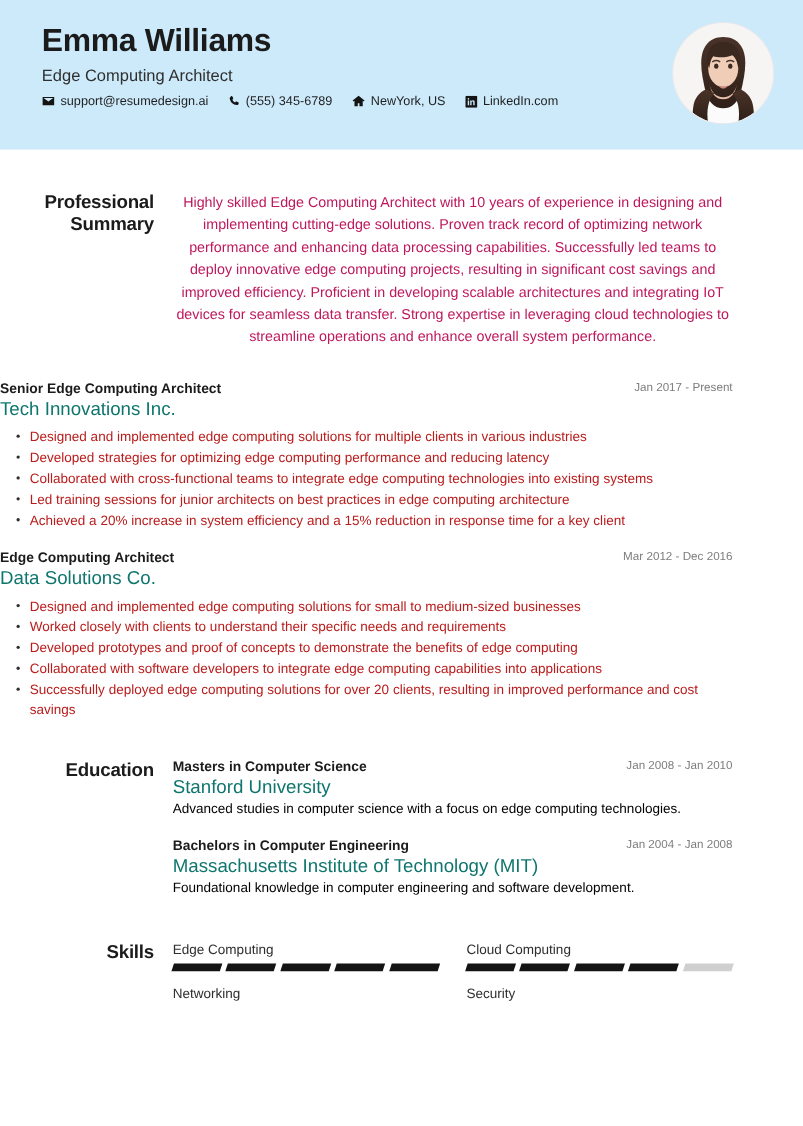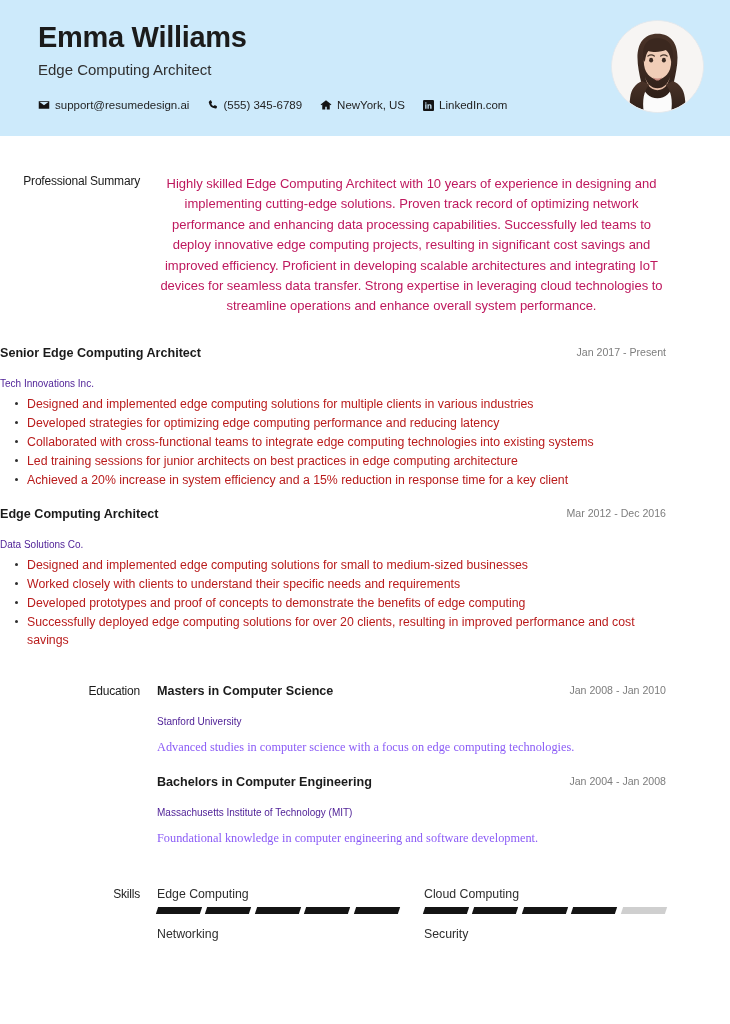--- a/index.html
+++ b/index.html
@@ -29,21 +29,21 @@
   }
   .job-title {
     margin-top: 7px;
     font-size: 15px;
     color: #2f2f2f;
     font-weight: normal;
   }
   .contact-row {
     position: absolute;
     left: 38px;
-    top: 99px;
+    top: 86px;
     display: flex;
     align-items: center;
     gap: 18px;
     font-size: 11.5px;
     color: #1f1f1f;
   }
   .contact-item { display: flex; align-items: center; gap: 5px; white-space: nowrap; }
   .contact-item svg { display: block; flex: none; }
   .photo {
     position: absolute;
@@ -59,22 +59,22 @@
   .photo svg { display:block; width:100%; height:100%; }
 
   
   .body { padding: 0 34px 0 0; }
   .section { display: flex; width: 100%; }
   .sec-label {
     width: 157px;
     flex: none;
     text-align: right;
     padding-right: 17px;
-    font-size: 12px;
-    font-weight: normal;
+    font-size: 17px;
+    font-weight: bold;
     color: #1b1b1b;
     line-height: 1.2;
     letter-spacing: -0.2px;
   }
   .sec-body { flex: 1; min-width: 0; padding-right: 30px; }
 
   #summary-section { margin-top: 38px; }
   .summary-text {
     font-size: 13px;
     line-height: 1.57;
@@ -84,22 +84,22 @@
 
   #experience-section { margin-top: 29px; }
   #education-section { margin-top: 31px; }
   #skills-section { margin-top: 36px; }
 
   .entry { margin-bottom: 4px; }
   .entry + .entry { margin-top: 18px; }
   .entry-head { display: flex; align-items: flex-start; justify-content: space-between; gap: 12px; }
   .entry-title { font-size: 12.6px; font-weight: bold; color: #1b1b1b; }
   .entry-date { font-size: 10.6px; color: #7d7d7d; white-space: nowrap; flex: none; }
-  .entry-org { font-size: 10px; color: #4c1d95; margin-top: 18px; }
-  .entry-desc { font-size: 12.3px; color: #8b5cf6; margin-top: 11px; line-height: 1.5; font-family: Liberation Serif, serif; }
+  .entry-org { font-size: 17px; color: #0f766e; margin-top: 2px; }
+  .entry-desc { font-size: 12.3px; color: #000000; line-height: 1.5; }
 
   .bullets { list-style: none; margin-top: 6px; }
   .bullets li {
     position: relative;
     padding-left: 27px;
     font-size: 12.3px;
     line-height: 1.47;
     color: #b91c1c;
     margin-bottom: 1px;
   }
@@ -236,20 +236,21 @@
         <div class="entry">
           <div class="entry-head">
             <div class="entry-title">Edge Computing Architect</div>
             <div class="entry-date">Mar 2012 - Dec 2016</div>
           </div>
           <div class="entry-org">Data Solutions Co.</div>
           <ul class="bullets">
             <li>Designed and implemented edge computing solutions for small to medium-sized businesses</li>
             <li>Worked closely with clients to understand their specific needs and requirements</li>
             <li>Developed prototypes and proof of concepts to demonstrate the benefits of edge computing</li>
+            <li>Collaborated with software developers to integrate edge computing capabilities into applications</li>
             <li>Successfully deployed edge computing solutions for over 20 clients, resulting in improved performance and cost savings</li>
           </ul>
         </div>
 
       </div>
     </div>
 
     <div class="section" id="education-section">
       <div class="sec-label">Education</div>
       <div class="sec-body">

